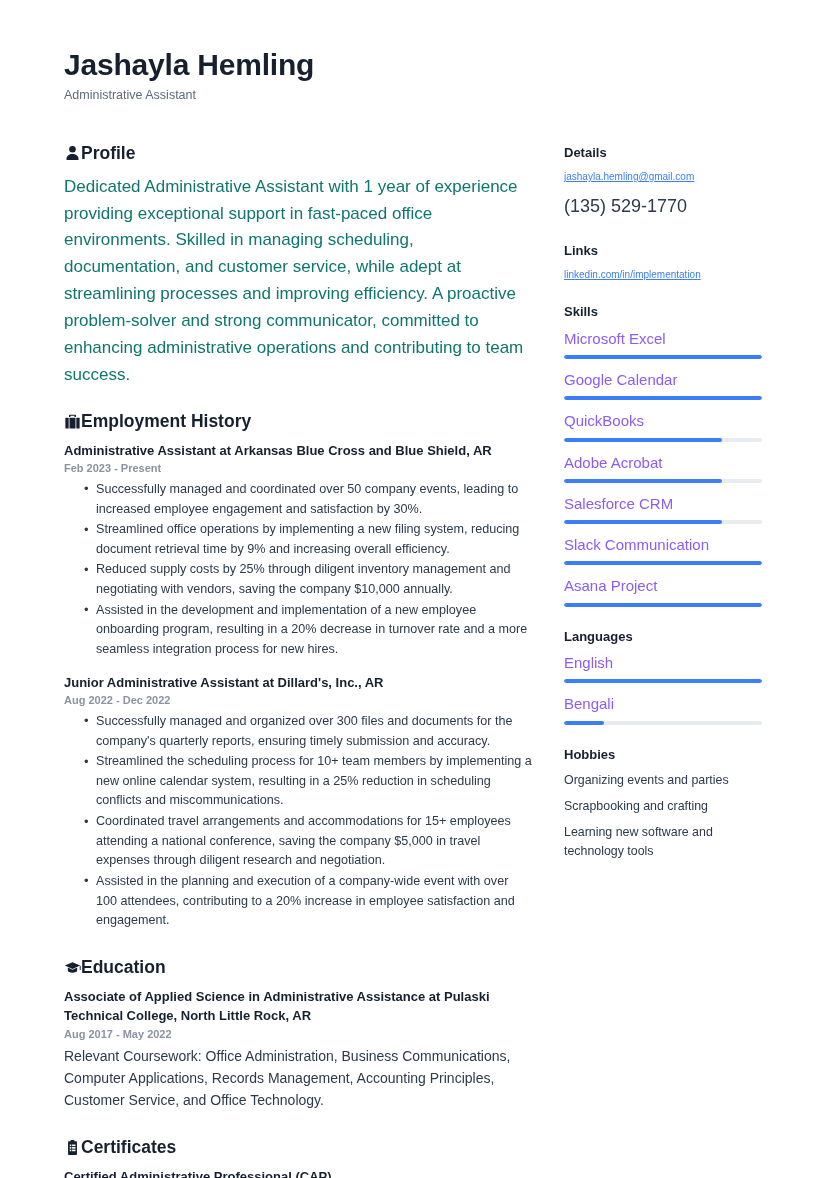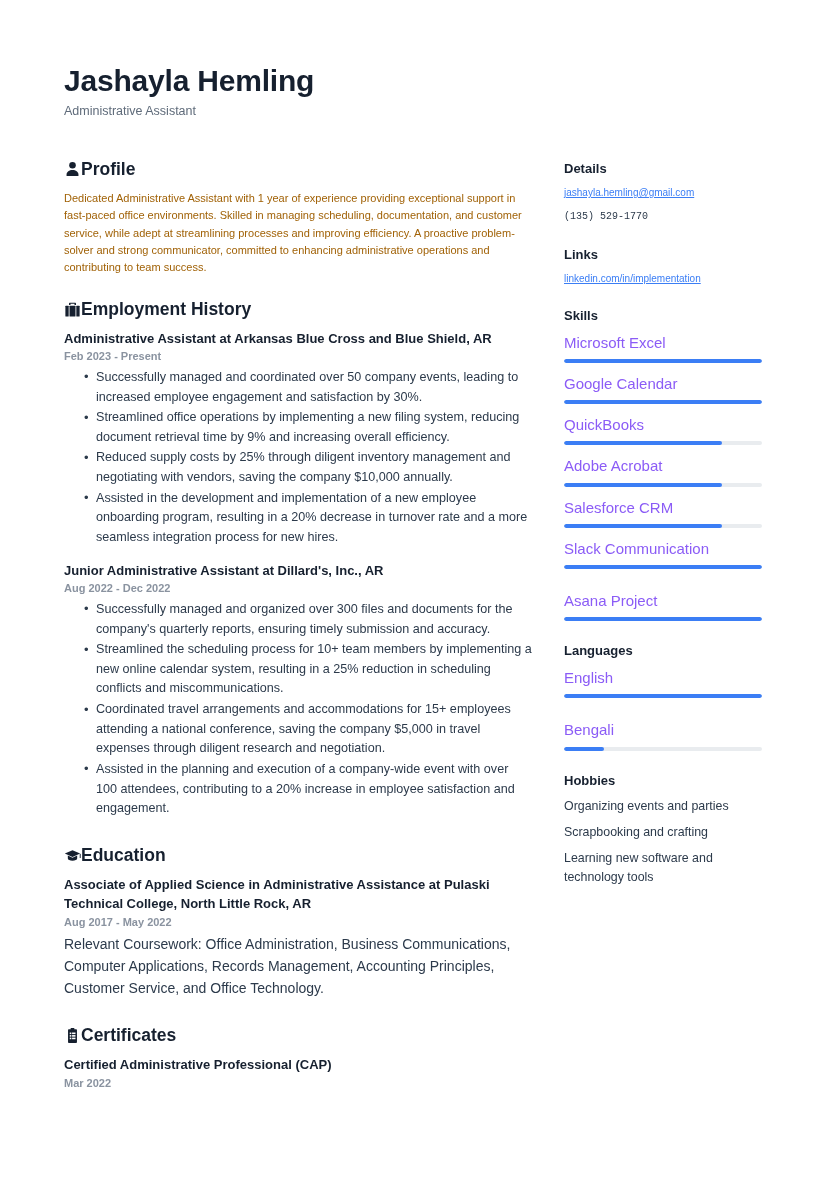--- a/index.html
+++ b/index.html
@@ -12,21 +12,21 @@
     height: 1178px;
     font-family: "Liberation Sans", sans-serif;
     color: #1f2b3e;
     -webkit-font-smoothing: antialiased;
   }
   .page {
     position: relative;
     width: 833px;
     height: 1178px;
     box-sizing: border-box;
-    padding: 64px 58px 0 64px;
+    padding: 48px 58px 0 64px;
     background: #fff;
     overflow: hidden;
   }
 
   
   .header { margin-bottom: 40px; }
   .full-name {
     font-size: 30px;
     font-weight: bold;
     letter-spacing: -0.2px;
@@ -74,23 +74,23 @@
   }
   .section-icon svg { display: block; width: 17px; height: 17px; fill: #16202f; }
   .section-title {
     font-size: 17.5px;
     font-weight: bold;
     color: #16202f;
     line-height: 1.2;
   }
 
   .para {
-    font-size: 11px;
+    font-size: 17px;
     line-height: 1.58;
-    color: #a16207;
+    color: #0f766e;
     margin: 0;
   }
 
   
   .entry { margin-bottom: 14px; }
   .entry:last-child { margin-bottom: 0; }
   .entry-title {
     font-size: 13px;
     font-weight: bold;
     color: #16202f;
@@ -135,42 +135,41 @@
   
   .side-block { margin-bottom: 22px; }
   .side-title {
     font-size: 13px;
     font-weight: bold;
     color: #16202f;
     margin: 0 0 9px 0;
     line-height: 1.2;
   }
   .side-text {
-    font-size: 10px;
+    font-size: 18px;
     line-height: 1.52;
     color: #2c3a4b;
     margin: 0 0 9px 0;
-    font-family: Liberation Mono, monospace;
   }
   .side-text:last-child { margin-bottom: 0; }
   .side-link {
     font-size: 10px;
     line-height: 1.5;
     color: #3b7ef5;
     text-decoration: underline;
     display: block;
     margin: 0 0 9px 0;
     word-break: break-word;
     cursor: pointer;
   }
   .side-link:last-child { margin-bottom: 0; }
 
   
   .rating-row { margin-bottom: 11px; }
-  .rating-row:last-child { margin-bottom: 0; margin-top: 22px; }
+  .rating-row:last-child { margin-bottom: 0; }
   .rating-label {
     font-size: 15px;
     color: #8b5cf6;
     line-height: 1.35;
     margin-bottom: 6px;
   }
   .rating-track {
     position: relative;
     height: 4px;
     width: 198px;

